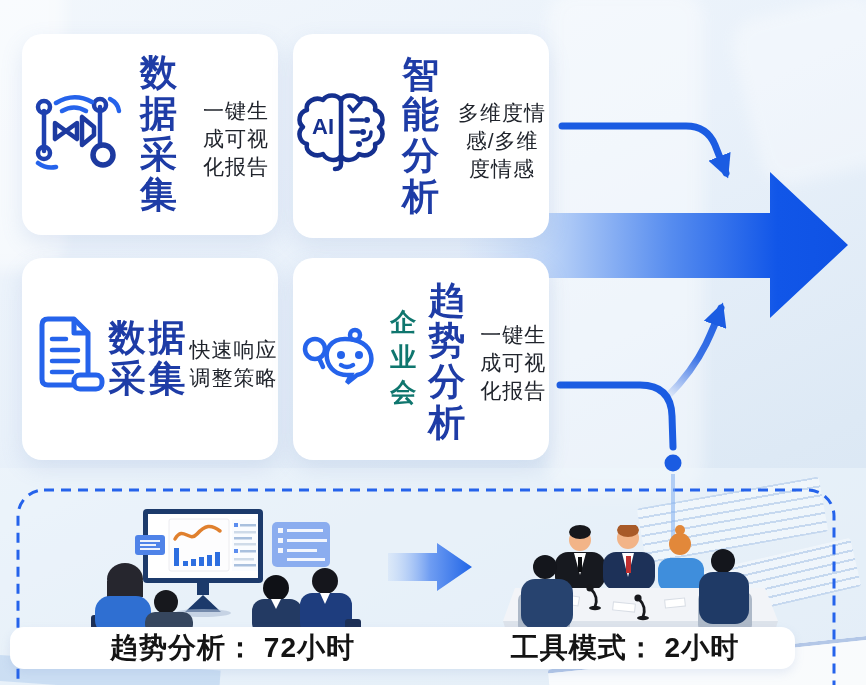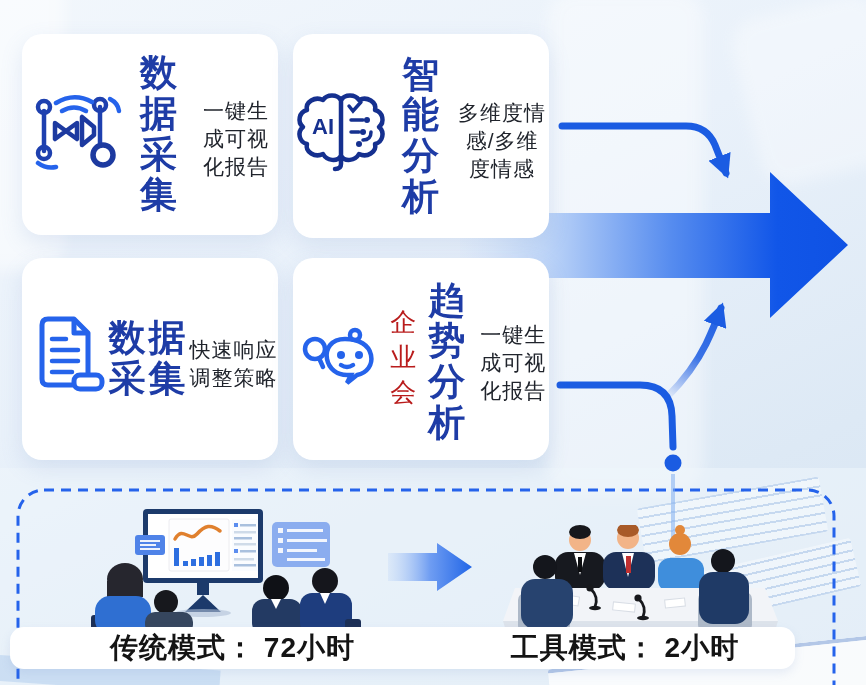--- a/index.html
+++ b/index.html
@@ -18,21 +18,21 @@
   }
   
   .card{
     position:absolute;background:#ffffff;border-radius:20px;
     box-shadow:0 8px 22px rgba(110,145,200,.16);
     display:flex;align-items:center;justify-content:center;
     text-align:center;z-index:2;
   }
   .card .title{font-size:37px;font-weight:700;color:#1e3ca6;letter-spacing:3px;line-height:1.1;}
   .card .subtitle{font-size:21px;font-weight:500;color:#20242c;margin-top:9px;letter-spacing:1px;}
-  .card .badge{font-size:26px;font-weight:400;color:#b91c1c;letter-spacing:2px;margin-top:-4px;}
+  .card .badge{font-size:26px;font-weight:700;color:#0f766e;letter-spacing:2px;margin-top:-4px;}
   .icon-wrap{display:flex;align-items:center;justify-content:center;margin-bottom:8px;}
   
   .overlay{position:absolute;left:0;top:0;z-index:1;pointer-events:none;}
   .scene{position:absolute;z-index:2;pointer-events:none;}
   
   .label-band{
     position:absolute;left:10px;top:627px;width:785px;height:42px;background:#ffffff;
     border-radius:14px;display:flex;align-items:center;z-index:4;
     box-shadow:0 4px 10px rgba(120,150,200,.15);
   }
@@ -292,17 +292,17 @@
       <rect x="23" y="68" width="52" height="40" rx="7" fill="#aeb9c8"></rect>
       <circle cx="50" cy="42" r="12" fill="#14161c"></circle>
       <rect x="26" y="54" width="52" height="50" rx="14" fill="#27436f"></rect>
       <rect x="203" y="67" width="54" height="40" rx="7" fill="#aeb9c8"></rect>
       <circle cx="228" cy="36" r="12" fill="#14161c"></circle>
       <rect x="204" y="47" width="50" height="52" rx="14" fill="#1f3a66"></rect>
     </g>
   </svg>
 
   <div class="label-band">
-    <div class="lbl left">传统模式： 72小时</div>
+    <div class="lbl left">趋势分析： 72小时</div>
     <div class="lbl right">工具模式： 2小时</div>
   </div>
 
 </div>
 
 </body></html>

